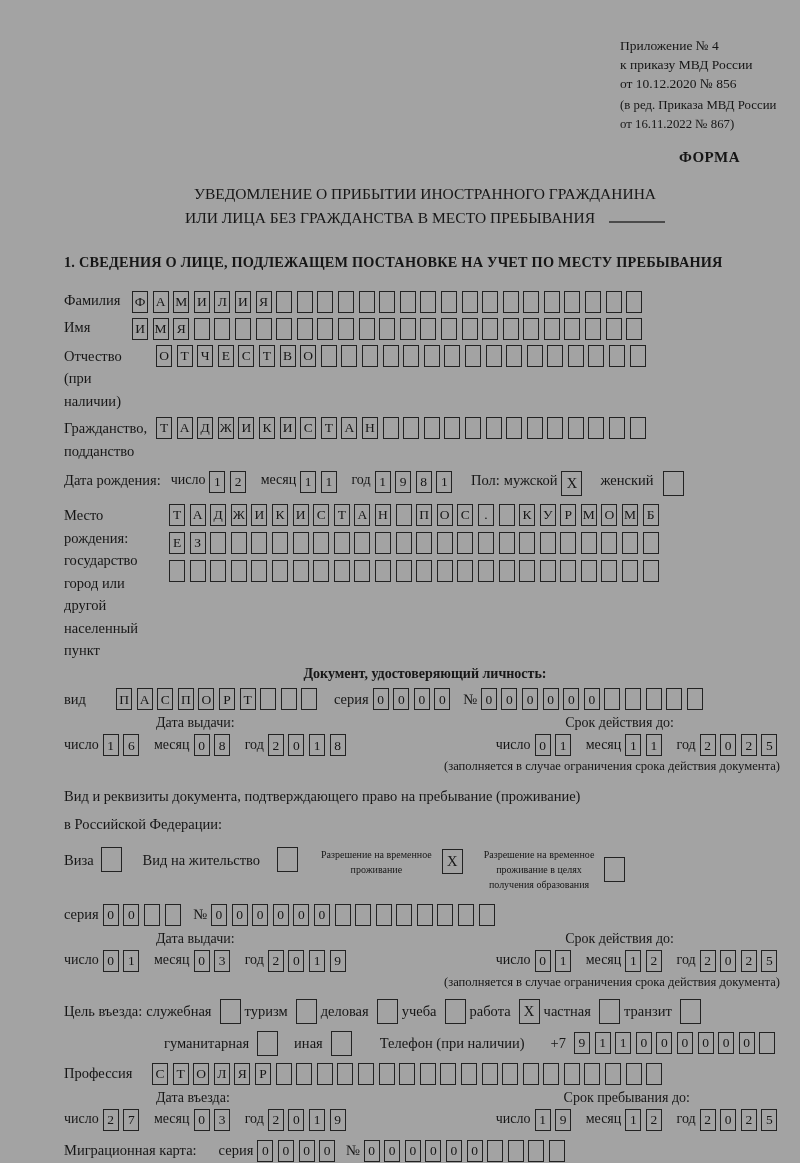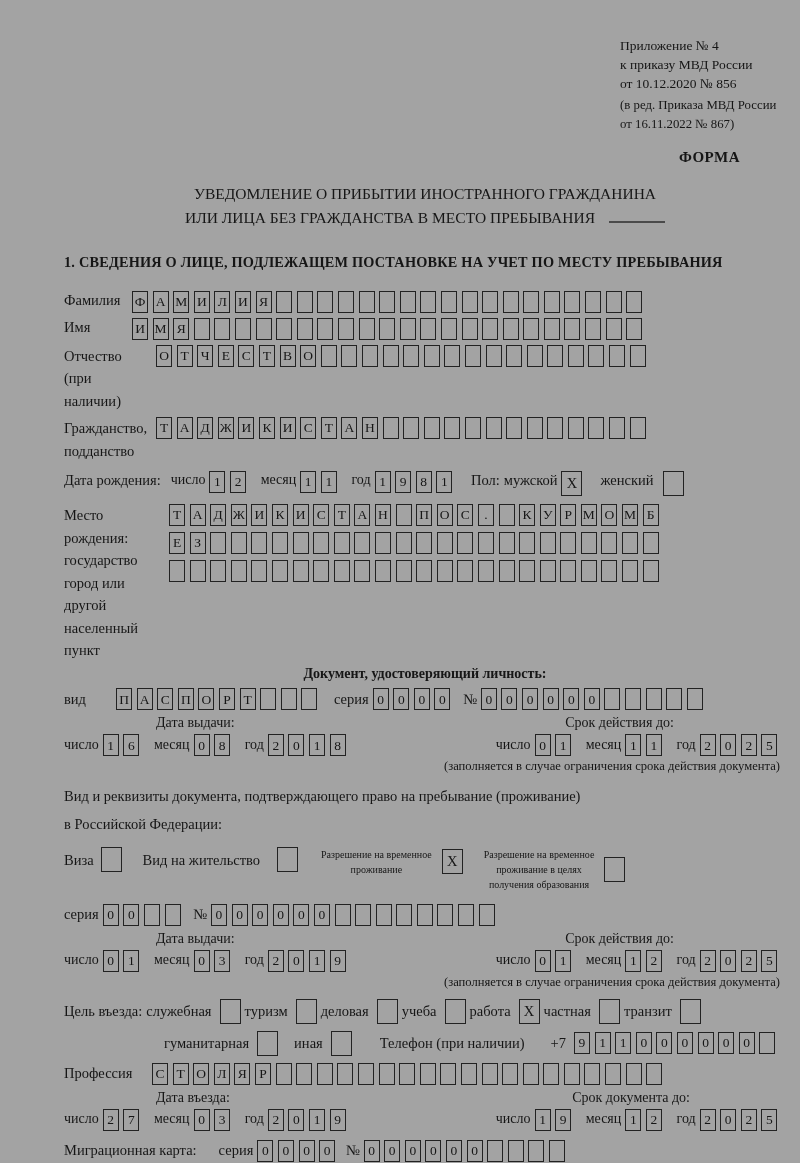--- a/index.html
+++ b/index.html
@@ -569,21 +569,21 @@
         <span class="cell"></span>
         <span class="cell"></span>
         <span class="cell"></span>
         <span class="cell"></span>
         <span class="cell"></span>
       </span>
   </div>
 
   <div class="dhead-row">
     <span class="dh-left">Дата въезда:</span>
-    <span class="dh-right" style="margin-right:96px">Срок документа до:</span>
+    <span class="dh-right" style="margin-right:96px">Срок пребывания до:</span>
   </div>
   <div class="dates-row">
     <span class="dgroup">
       <span class="lbl sm">число</span>
       <span class="cells">
           <span class="cell">2</span>
           <span class="cell">7</span>
         </span>
       <span class="lbl sm gapl">месяц</span>
       <span class="cells">

